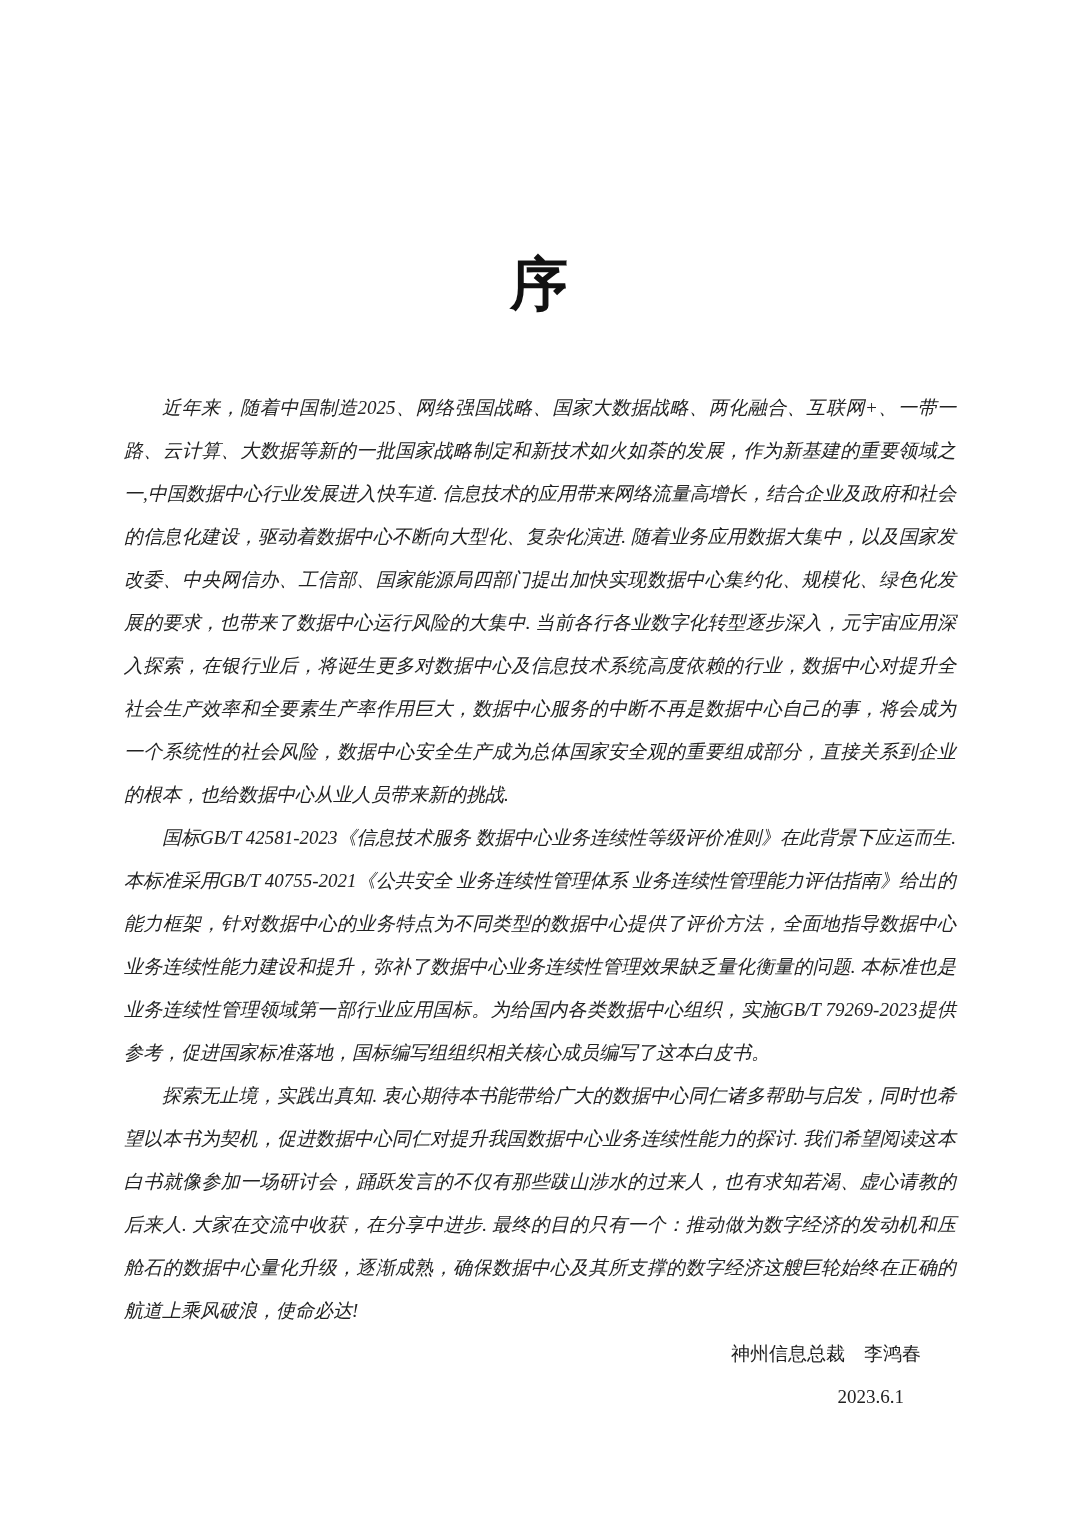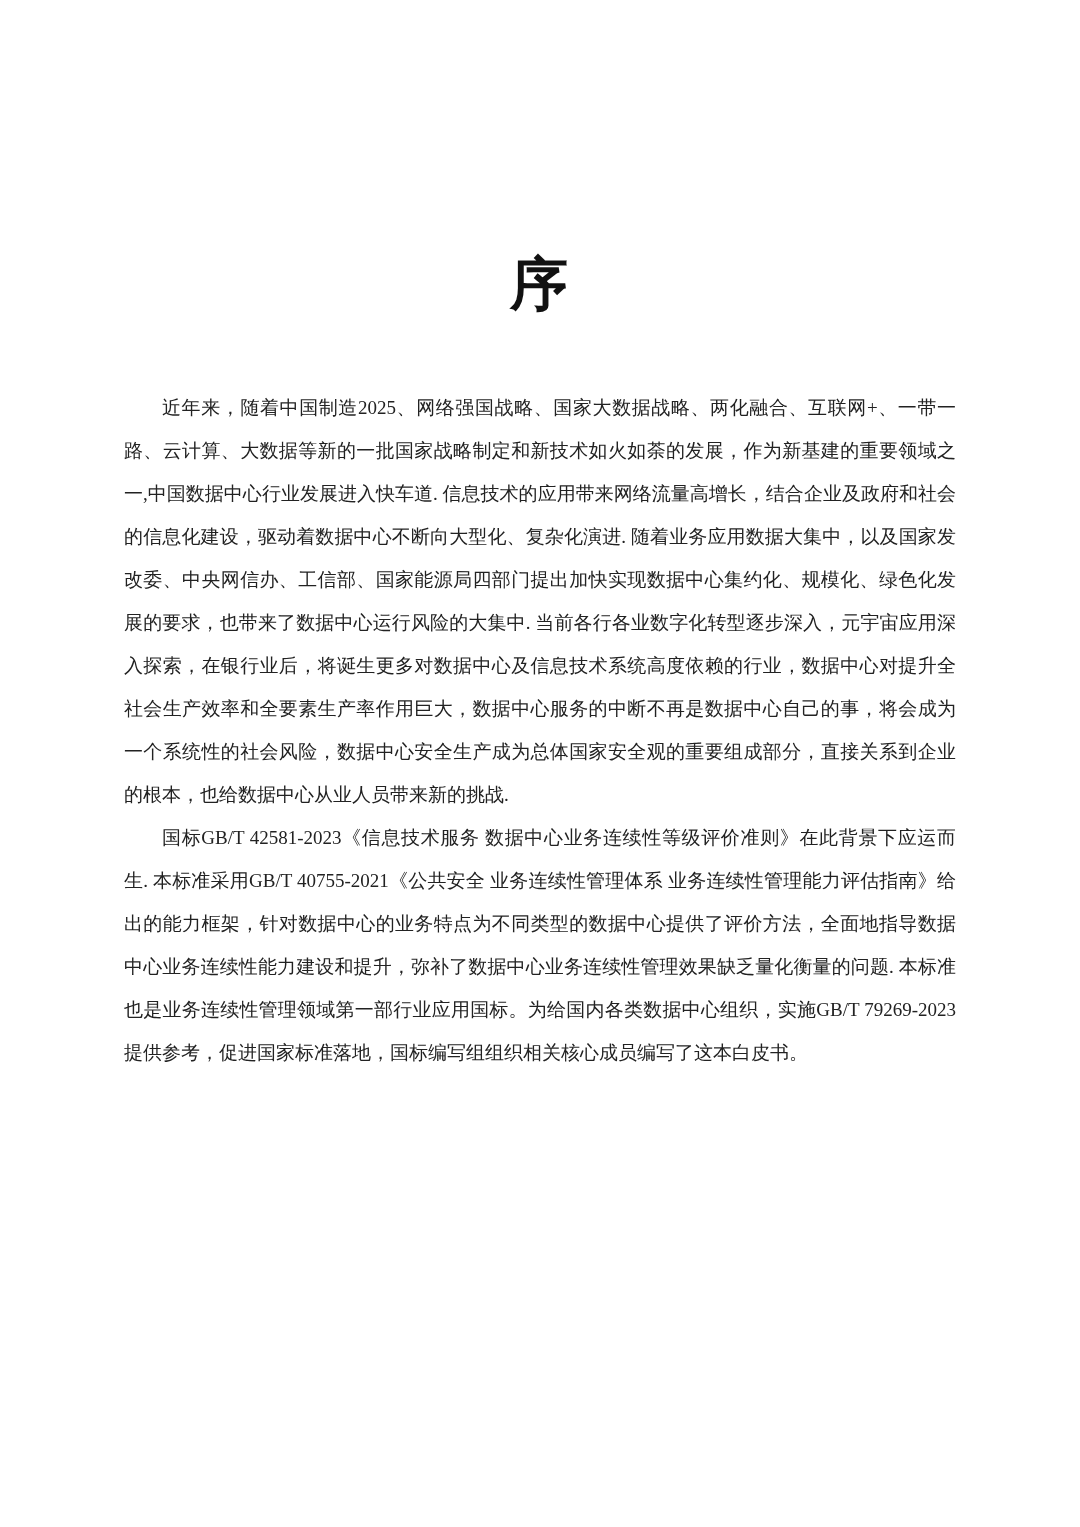--- a/index.html
+++ b/index.html
@@ -36,20 +36,21 @@
     font-size: 19px;
     line-height: 43px;
     text-align: justify;
     text-justify: inter-ideograph;
     color: #222222;
   }
   .doc-body p {
     margin: 0;
     padding: 0;
     text-indent: 2em;
+    font-style: italic;
   }
   .sign-line {
     font-size: 19px;
     line-height: 43px;
     text-align: right;
     padding-right: 35px;
     color: #222222;
   }
   .date-line {
     font-size: 19px;
@@ -62,16 +63,19 @@
 </head>
 <body>
 
 <div class="page">
   <div class="content">
     <h1 class="doc-title">序</h1>
 
     <div class="doc-body">
       <p>近年来，随着中国制造2025、网络强国战略、国家大数据战略、两化融合、互联网+、一带一路、云计算、大数据等新的一批国家战略制定和新技术如火如荼的发展，作为新基建的重要领域之一,中国数据中心行业发展进入快车道. 信息技术的应用带来网络流量高增长，结合企业及政府和社会的信息化建设，驱动着数据中心不断向大型化、复杂化演进. 随着业务应用数据大集中，以及国家发改委、中央网信办、工信部、国家能源局四部门提出加快实现数据中心集约化、规模化、绿色化发展的要求，也带来了数据中心运行风险的大集中. 当前各行各业数字化转型逐步深入，元宇宙应用深入探索，在银行业后，将诞生更多对数据中心及信息技术系统高度依赖的行业，数据中心对提升全社会生产效率和全要素生产率作用巨大，数据中心服务的中断不再是数据中心自己的事，将会成为一个系统性的社会风险，数据中心安全生产成为总体国家安全观的重要组成部分，直接关系到企业的根本，也给数据中心从业人员带来新的挑战.</p>
       <p>国标GB/T 42581-2023《信息技术服务 数据中心业务连续性等级评价准则》在此背景下应运而生. 本标准采用GB/T 40755-2021《公共安全 业务连续性管理体系 业务连续性管理能力评估指南》给出的能力框架，针对数据中心的业务特点为不同类型的数据中心提供了评价方法，全面地指导数据中心业务连续性能力建设和提升，弥补了数据中心业务连续性管理效果缺乏量化衡量的问题. 本标准也是业务连续性管理领域第一部行业应用国标。为给国内各类数据中心组织，实施GB/T 79269-2023提供参考，促进国家标准落地，国标编写组组织相关核心成员编写了这本白皮书。</p>
+      <p>探索无止境，实践出真知. 衷心期待本书能带给广大的数据中心同仁诸多帮助与启发，同时也希望以本书为契机，促进数据中心同仁对提升我国数据中心业务连续性能力的探讨. 我们希望阅读这本白书就像参加一场研讨会，踊跃发言的不仅有那些跋山涉水的过来人，也有求知若渴、虚心请教的后来人. 大家在交流中收获，在分享中进步. 最终的目的只有一个：推动做为数字经济的发动机和压舱石的数据中心量化升级，逐渐成熟，确保数据中心及其所支撑的数字经济这艘巨轮始终在正确的航道上乘风破浪，使命必达!</p>
     </div>
 
+    <div class="sign-line">神州信息总裁　李鸿春</div>
+    <div class="date-line">2023.6.1</div>
   </div>
 </div>
 
 </body></html>

